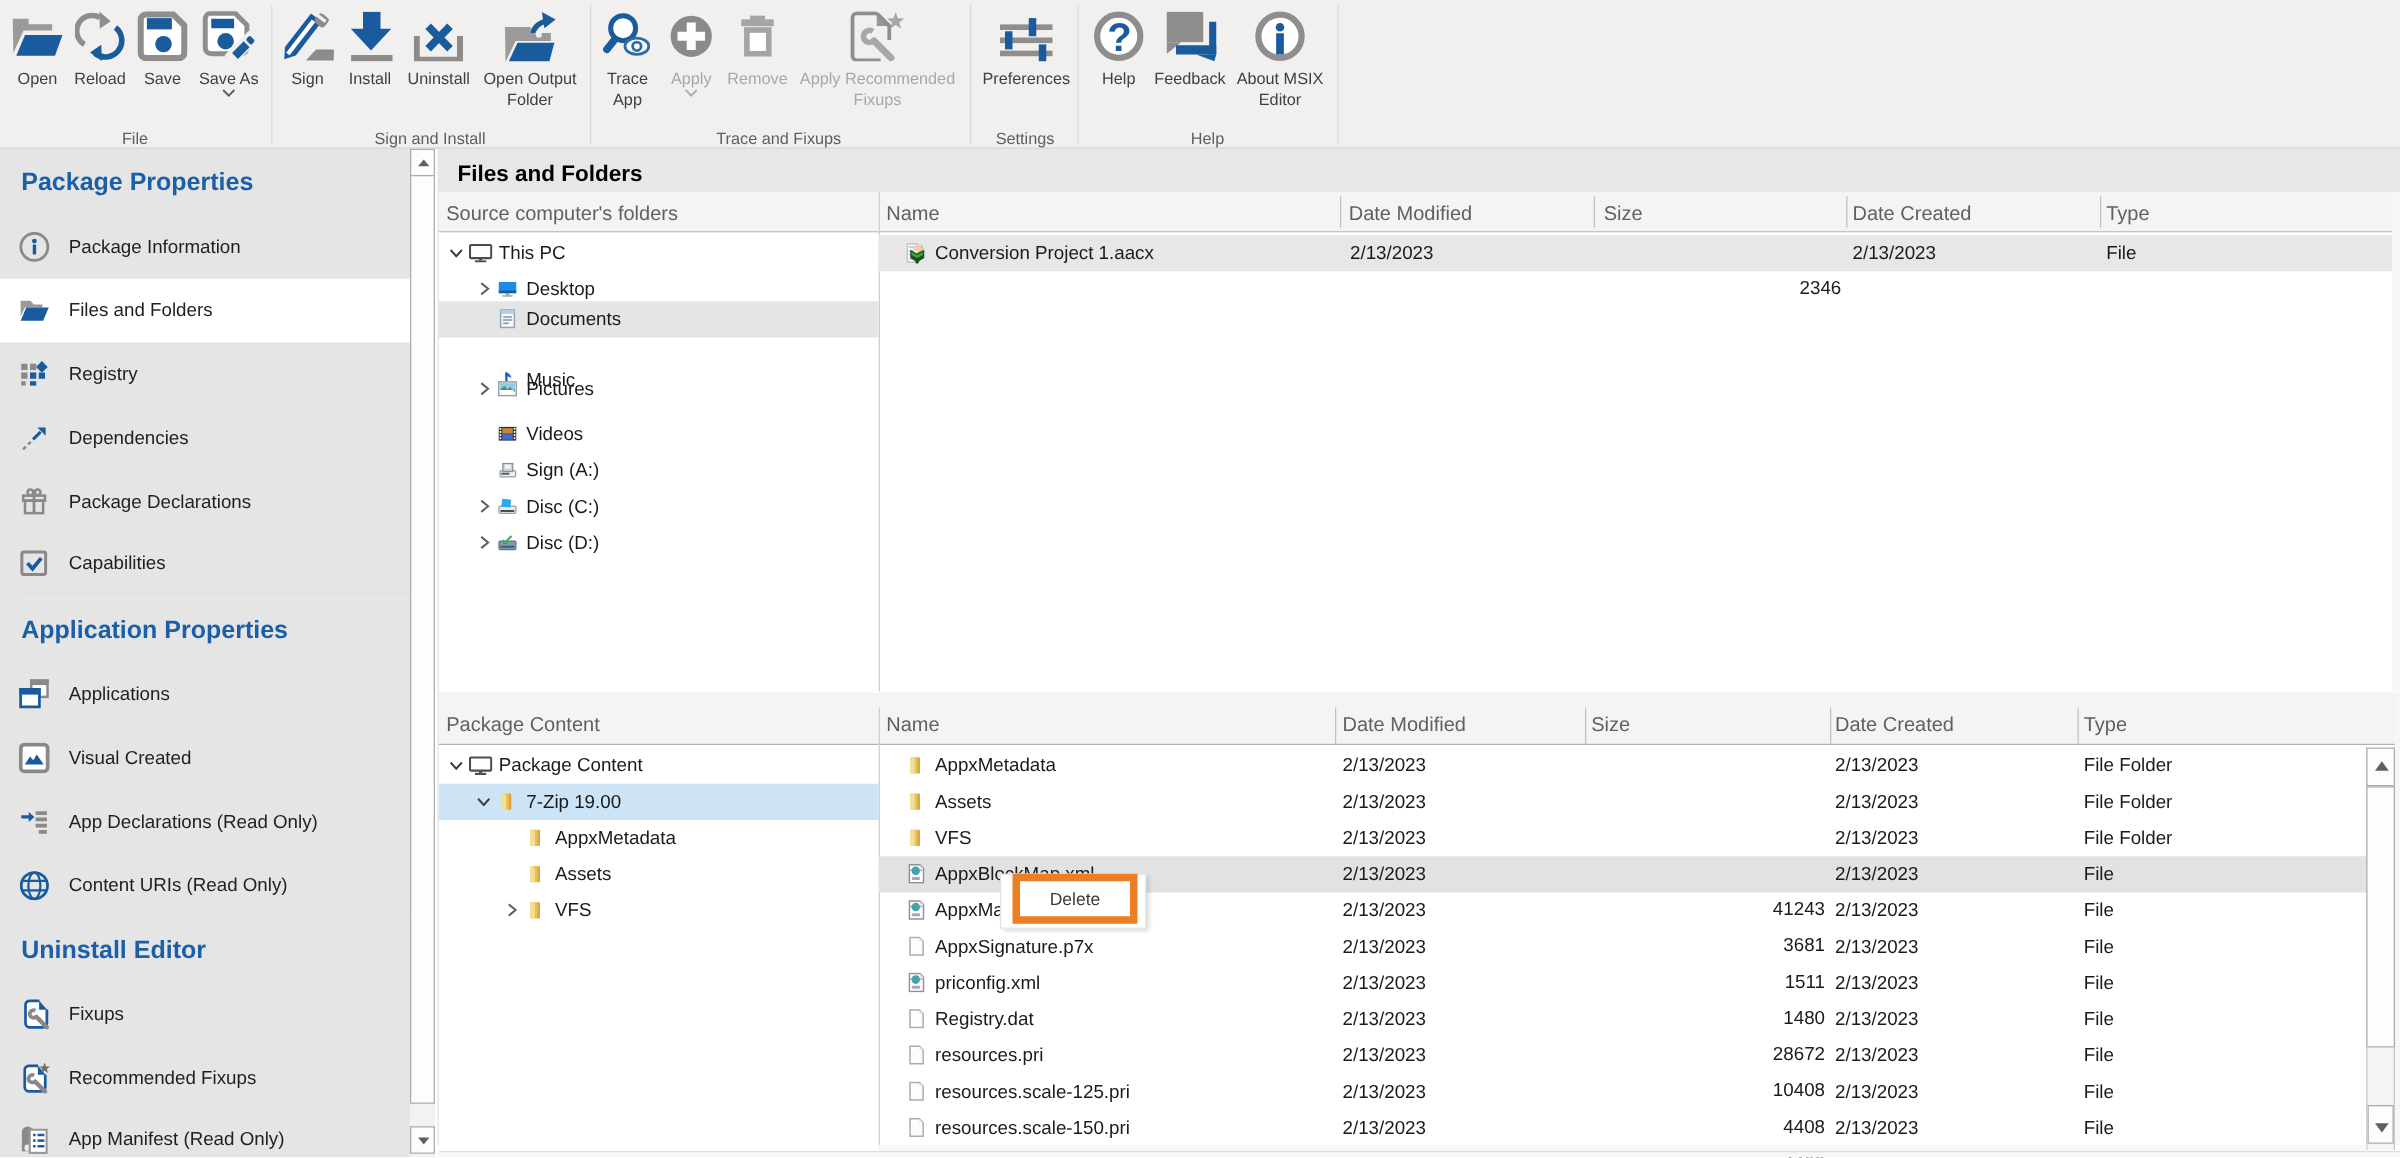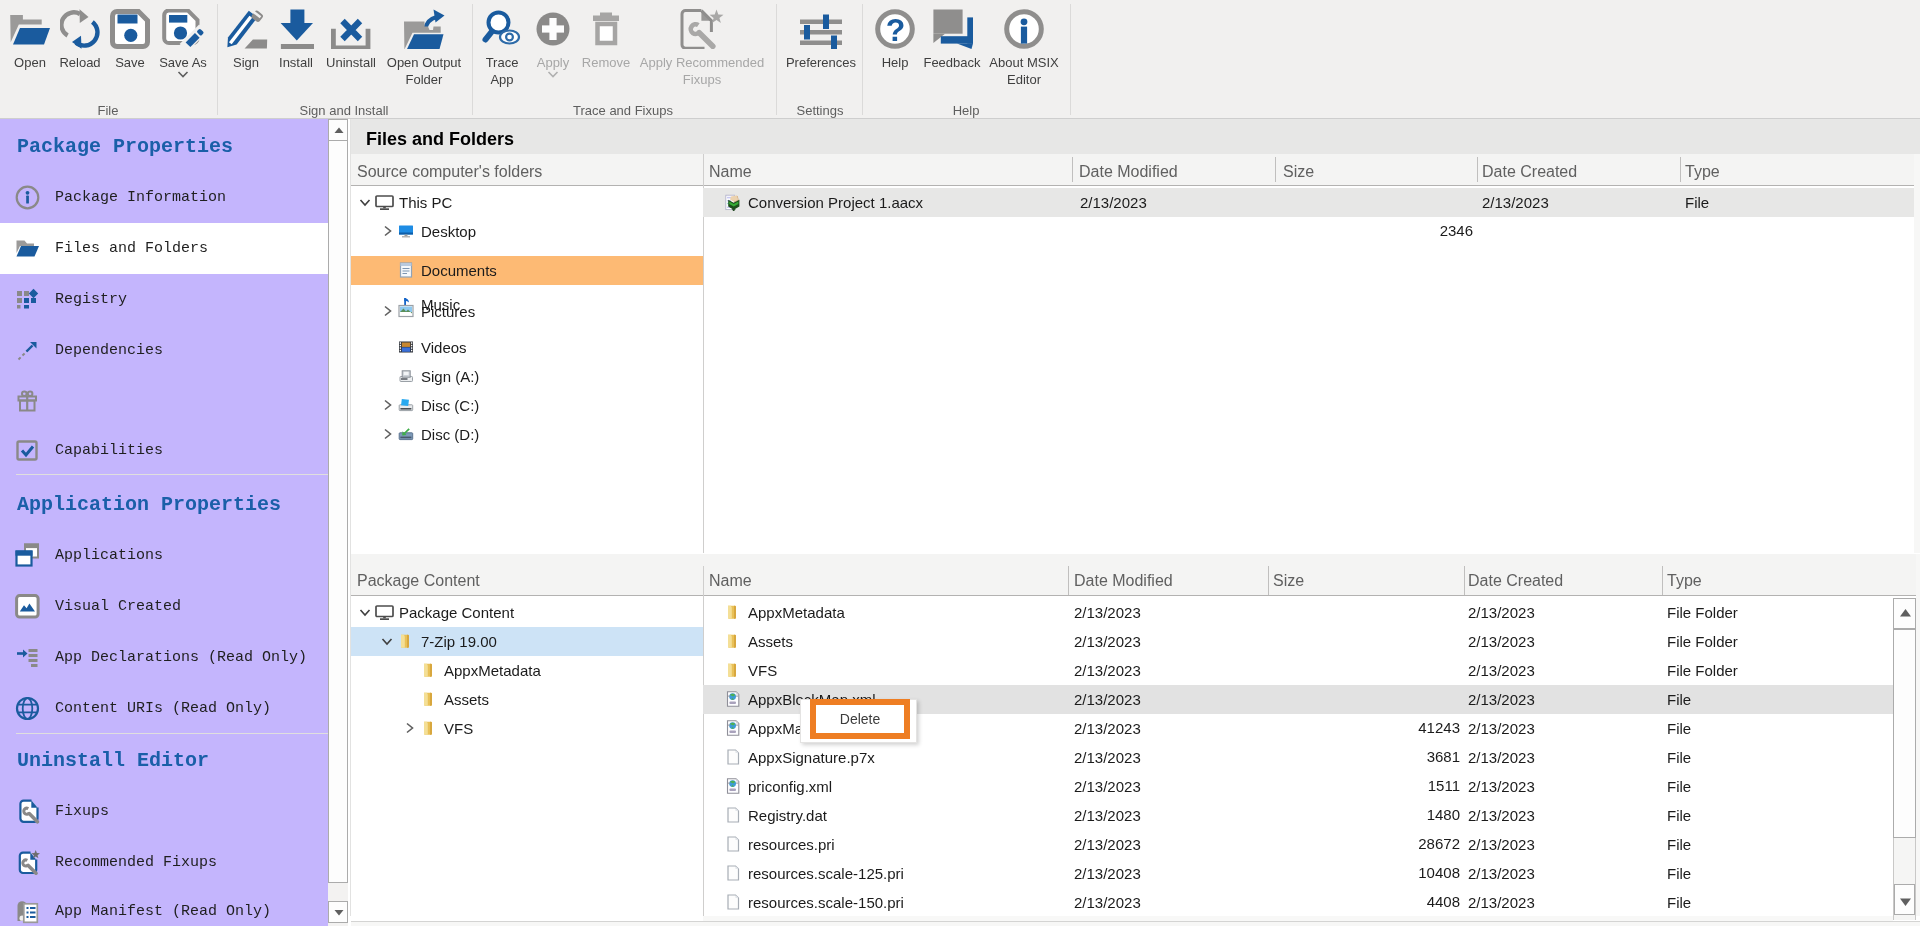--- a/index.html
+++ b/index.html
@@ -7,21 +7,21 @@
 
 #ribbon{position:absolute;left:0;top:0;width:1920px;height:118px;background:#f1f0ef;border-bottom:1px solid #cecece;}
 .rb{position:absolute;top:9px;text-align:center;font-size:13px;color:#3f3f3f;line-height:17px;}
 .rb svg{display:block;margin:0 auto;}
 .rb .lab{margin-top:5px;}
 .rb.dis{color:#a7a7a7;}
 .gs{position:absolute;top:4px;height:111px;width:1px;background:#dbdad9;}
 .gl{position:absolute;top:104px;font-size:13px;color:#5e5e5e;text-align:center;line-height:14px;}
 .chev{display:block;margin:2px auto 0;}
 
-#sidebar{position:absolute;left:0;top:119px;width:328px;height:807px;background:#c4b5fd;font-family:Liberation Mono, monospace;}
+#sidebar{position:absolute;left:0;top:119px;width:328px;height:807px;background:#e5e5e5;}
 .shead{position:absolute;left:17px;font-size:20px;font-weight:bold;color:#1a5fa8;line-height:25px;}
 .sitem{position:absolute;left:0;width:328px;height:51px;font-size:15px;color:#1f1f1f;}
 .sitem .txt{position:absolute;left:55px;top:0;line-height:51px;}
 .sitem svg{position:absolute;left:15px;top:13px;}
 .sitem.act{background:#ffffff;}
 .sline{position:absolute;left:16px;width:312px;height:1px;background:#e0dfde;}
 
 .sb{position:absolute;background:#f3f2f1;}
 .sbtn{position:absolute;background:#fdfdfd;border:1px solid #ababab;box-sizing:border-box;}
 .sthumb{position:absolute;background:#fdfdfd;border:1px solid #ababab;box-sizing:border-box;}
@@ -246,20 +246,21 @@
       <span class="txt">Dependencies</span>
     </div>
     <div class="sitem" style="top:257px">
       <svg width="25" height="25" viewBox="0 0 25 25">
         <rect x="3.5" y="7.5" width="17.5" height="4" fill="none" stroke="#8a8988" stroke-width="2"></rect>
         <rect x="5" y="11.5" width="14.5" height="10" fill="none" stroke="#8a8988" stroke-width="2"></rect>
         <path d="M12.2 7.5 V21.5" stroke="#8a8988" stroke-width="2.2"></path>
         <circle cx="9.3" cy="4.8" r="2.3" fill="none" stroke="#8a8988" stroke-width="2"></circle>
         <circle cx="15.1" cy="4.8" r="2.3" fill="none" stroke="#8a8988" stroke-width="2"></circle>
       </svg>
+      <span class="txt">Package Declarations</span>
     </div>
     <div class="sitem" style="top:306px">
       <svg width="25" height="25" viewBox="0 0 25 25">
         <rect x="2.5" y="3.5" width="19" height="18" rx="1.5" fill="none" stroke="#8a8988" stroke-width="2.4"></rect>
         <path d="M7 12.5 l4 4.5 L18 8.5" stroke="#1a5b9e" stroke-width="3" fill="none"></path>
       </svg>
       <span class="txt">Capabilities</span>
     </div>
     <div class="sline" style="top:355px"></div>
     <div class="shead" style="top:373px">Application Properties</div>
@@ -379,21 +380,21 @@
       <span class="ic" style="left:47px;top:6px">
         <svg width="16" height="16" viewBox="0 0 16 16">
           <rect x="1" y="2.5" width="14" height="9" rx="0.5" fill="#1e8ce4"></rect>
           <rect x="1" y="9.5" width="14" height="2" fill="#0f5ea8"></rect>
           <rect x="6.5" y="11.5" width="3" height="1.5" fill="#9b9b9b"></rect>
           <rect x="4" y="13" width="8" height="1.5" fill="#b3b3b3"></rect>
         </svg>
       </span>
       <span style="position:absolute;left:70px;top:0">Desktop</span>
     </div>
-    <div class="trow" style="left:351px;top:256px;width:352px;background:#fdba74;">
+    <div class="trow" style="left:351px;top:241px;width:352px;background:#e5e5e5;">
       <span class="ic" style="left:47px;top:6px">
         <svg width="16" height="16" viewBox="0 0 16 16">
           <rect x="2.5" y="1" width="11" height="14" fill="#f5f8fb" stroke="#8fa3b8" stroke-width="1.2"></rect>
           <rect x="2.5" y="1" width="11" height="3" fill="#b9cade"></rect>
           <path d="M4.5 6.5 H11.5 M4.5 9 H11.5 M4.5 11.5 H9" stroke="#7d96b2" stroke-width="1.2" fill="none"></path>
         </svg>
       </span>
       <span style="position:absolute;left:70px;top:0">Documents</span>
     </div>
     <div class="trow" style="left:351px;top:290px;width:352px;">

